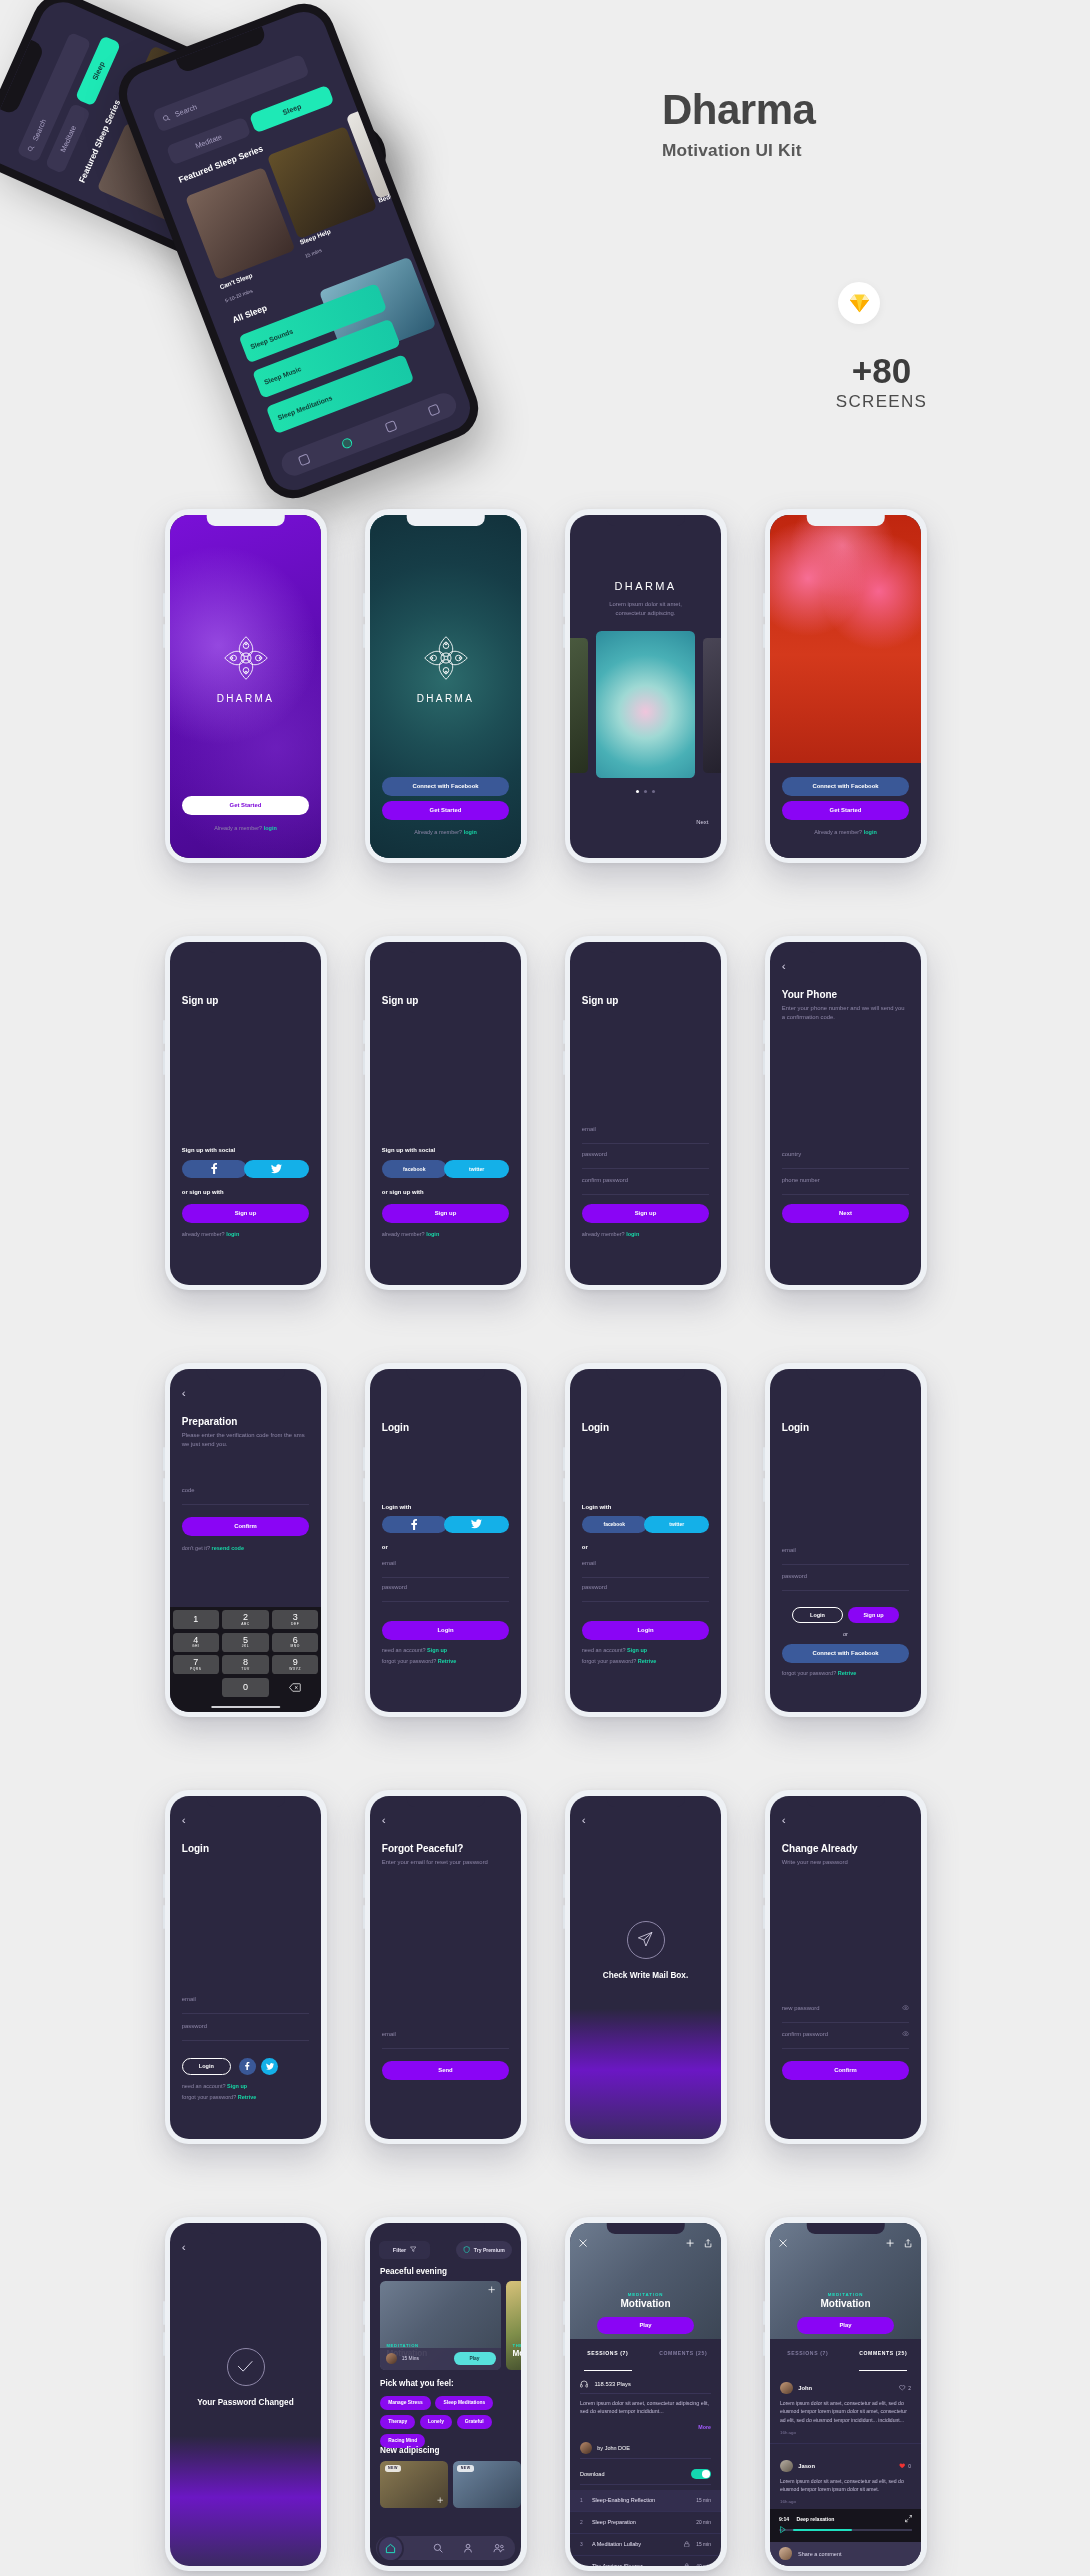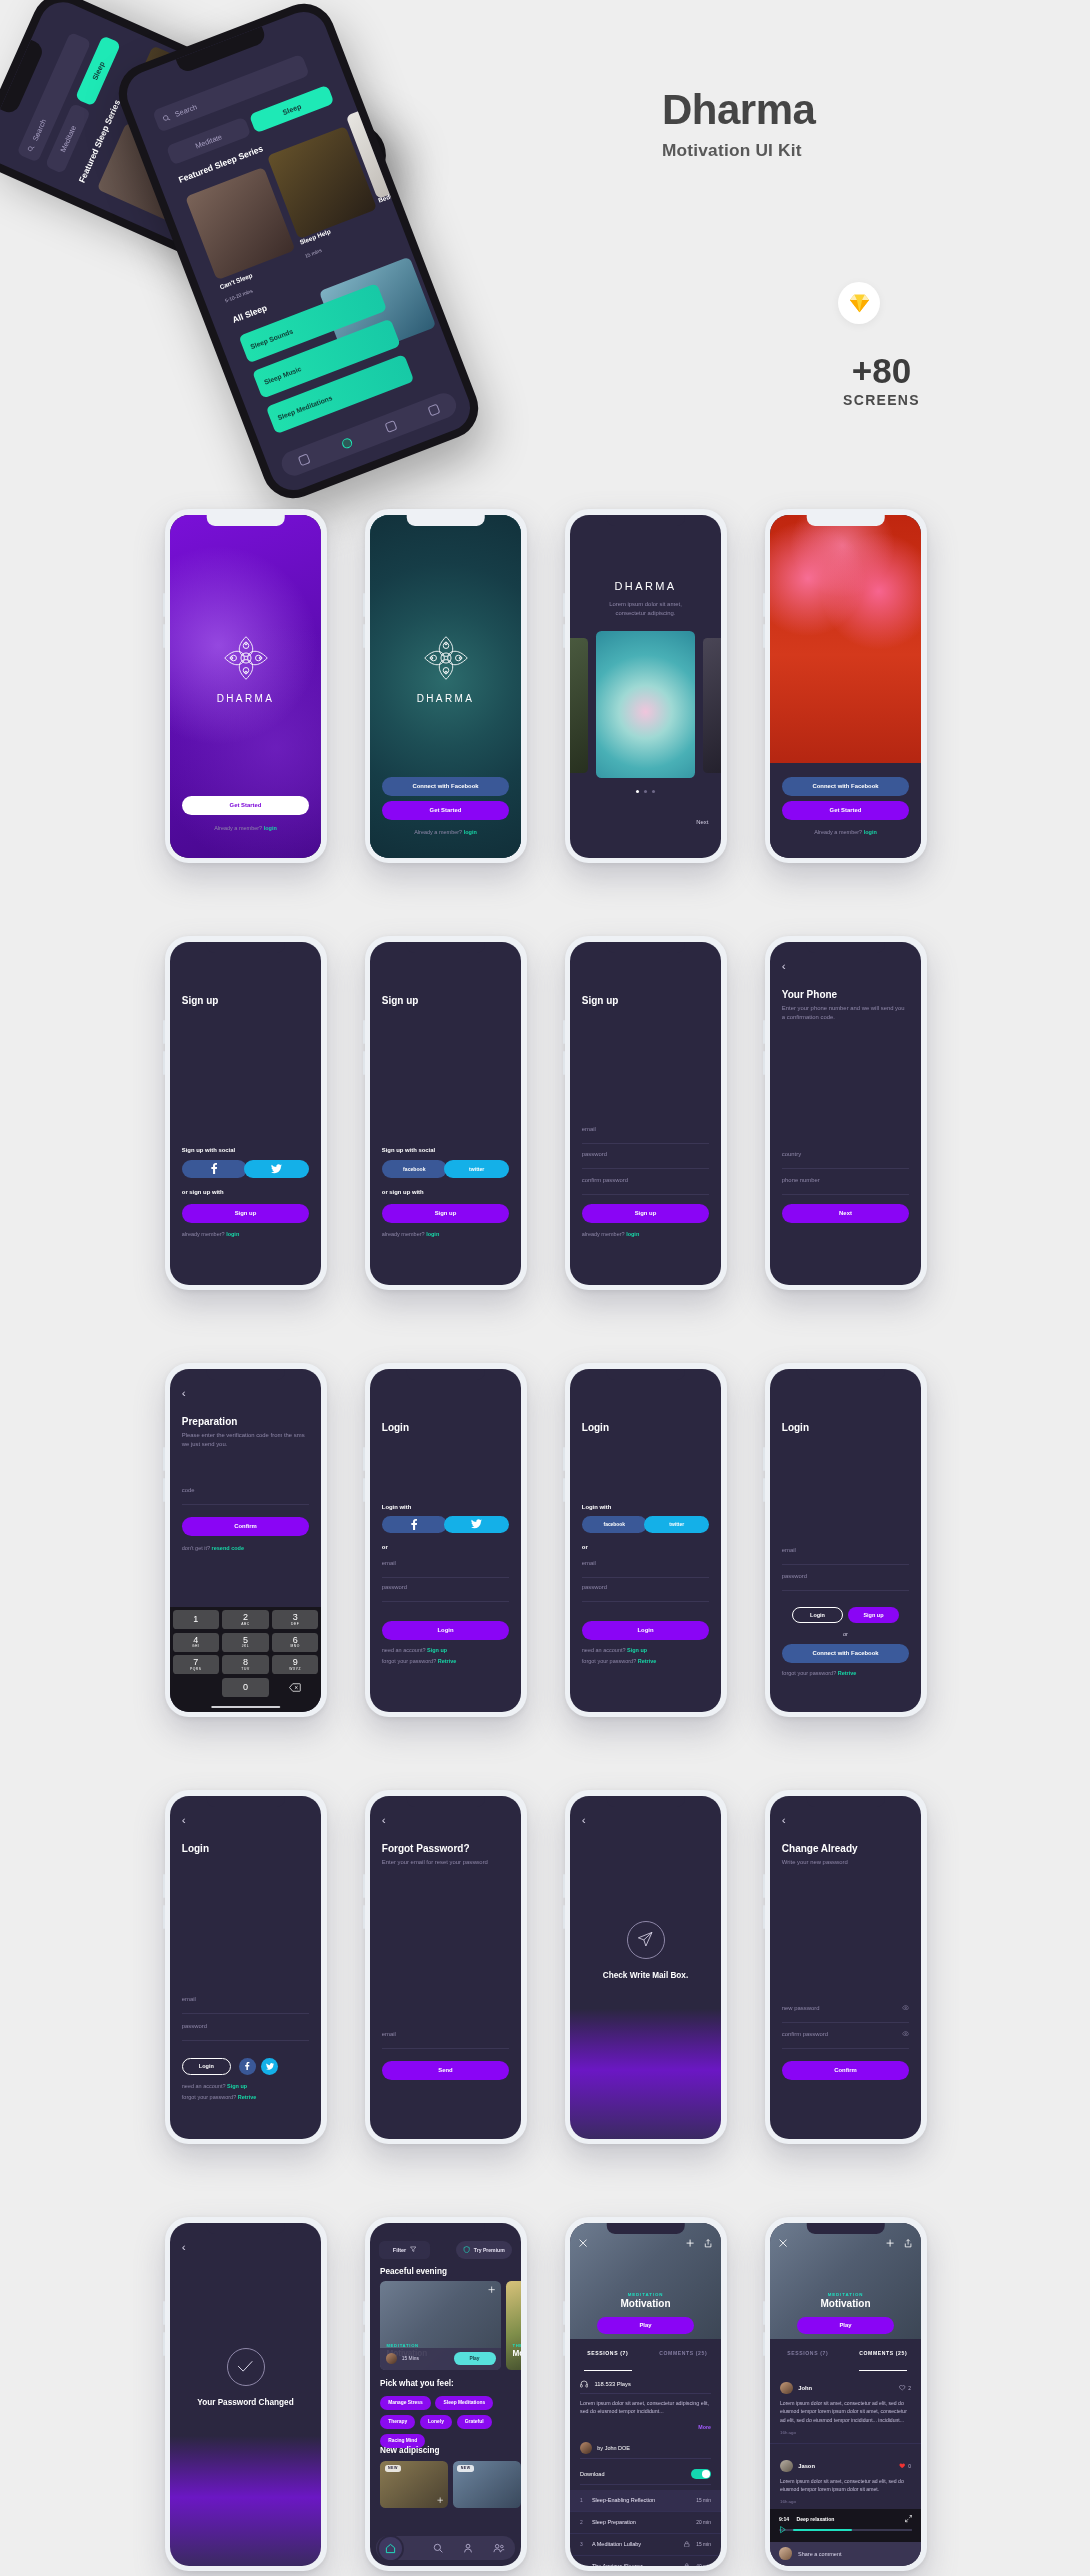--- a/index.html
+++ b/index.html
@@ -12,21 +12,21 @@
   .hero-brand{position:absolute;left:662px;top:89px;width:309px;}
   .hero-title{font-size:42px;font-weight:bold;color:#454545;letter-spacing:-0.5px;line-height:1;}
   .hero-sub{font-size:17.3px;font-weight:bold;color:#585858;margin-top:9px;letter-spacing:0.2px;}
   .sketch-badge{
     position:absolute;left:838px;top:282px;width:42px;height:42px;border-radius:50%;
     background:#fff;display:flex;align-items:center;justify-content:center;
     box-shadow:0 1.8px 9px rgba(0,0,0,.06);
   }
   .screens-count{position:absolute;left:818px;top:353px;width:127px;text-align:center;}
   .screens-num{font-size:35px;font-weight:bold;color:#3c3c3c;line-height:1;}
-  .screens-lbl{font-size:14px;font-weight:bold;color:#4a4a4a;letter-spacing:1.3px;margin-top:3.6px;}
+  .screens-lbl{font-size:17px;font-weight:normal;color:#4a4a4a;letter-spacing:1.3px;margin-top:3.6px;}
 
   
   .mock{position:absolute;border-radius:31px;background:#161419;box-shadow:0 22px 45px rgba(0,0,0,.30);overflow:hidden;}
   .mock-a{left:87px;top:-42px;width:191px;height:382px;transform:rotate(-66deg);transform-origin:50% 50%;}
   .mock-b{left:185px;top:20px;width:227px;height:462px;transform:rotate(-21deg);}
   .mock-inner{position:absolute;inset:8.2px;border-radius:23.6px;background:#2d2943;overflow:hidden;}
   .mock-notch{position:absolute;left:50%;top:0;transform:translateX(-50%);width:44%;height:15.5px;background:#161419;border-radius:0 0 11px 11px;}
 
   .mk-search{position:absolute;left:9%;top:9%;width:76%;height:23px;background:#3a3552;border-radius:6.4px;
     display:flex;align-items:center;gap:5.5px;padding:0 7.3px;}
@@ -617,21 +617,21 @@
         <span>forgot your password?</span>
         <b>Retrive</b>
       </div>
     </div>
       </div>
 
     <div class="dev">
         <div class="scr">
       <div class="notch notch-dk"></div>
       <div class="back">‹</div>
-      <div class="h1" style="top:47px">Forgot Password?</div>
+      <div class="h1" style="top:47px">Forgot Peaceful?</div>
       <div class="sub" style="top:62px">Enter your email for reset your password</div>
       <div class="fld" style="top:235px">email</div>
       <div class="btn p" style="top:265px">Send</div>
     </div>
       </div>
 
     <div class="dev">
         <div class="scr" style="background:linear-gradient(180deg,#2b2740 0%,#2b2740 62%,#6b17c4 80%,#3b2a62 100%)">
       <div class="notch notch-dk"></div>
       <div class="back">‹</div>

